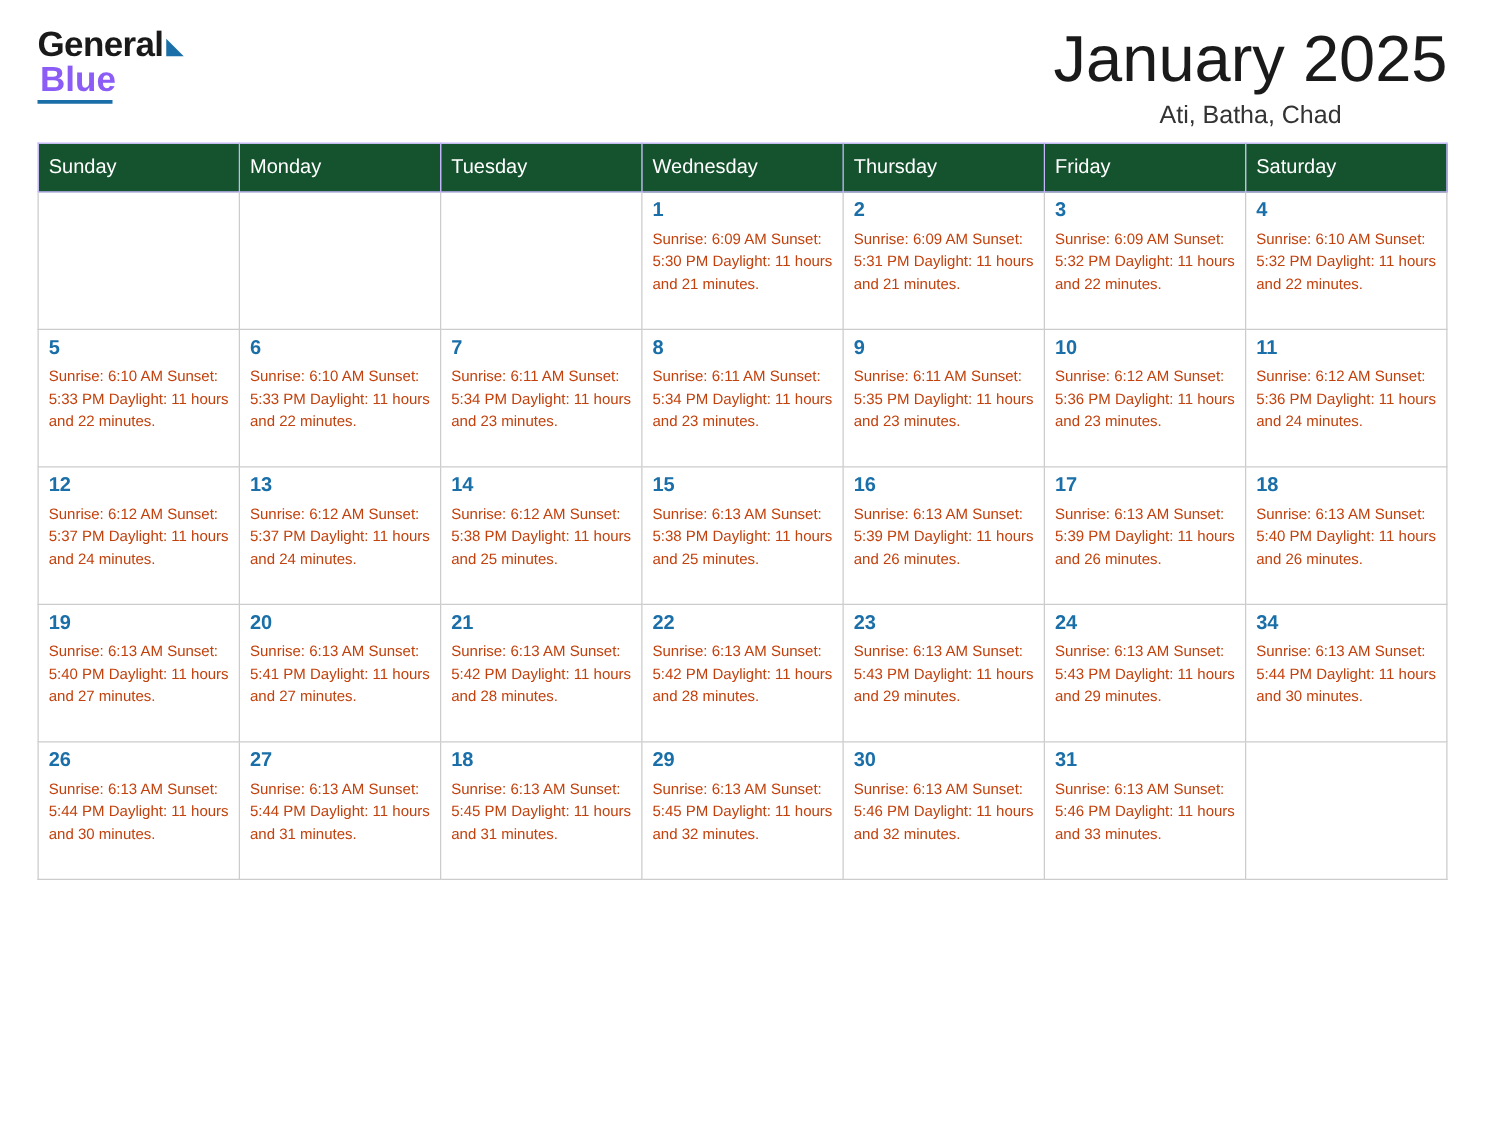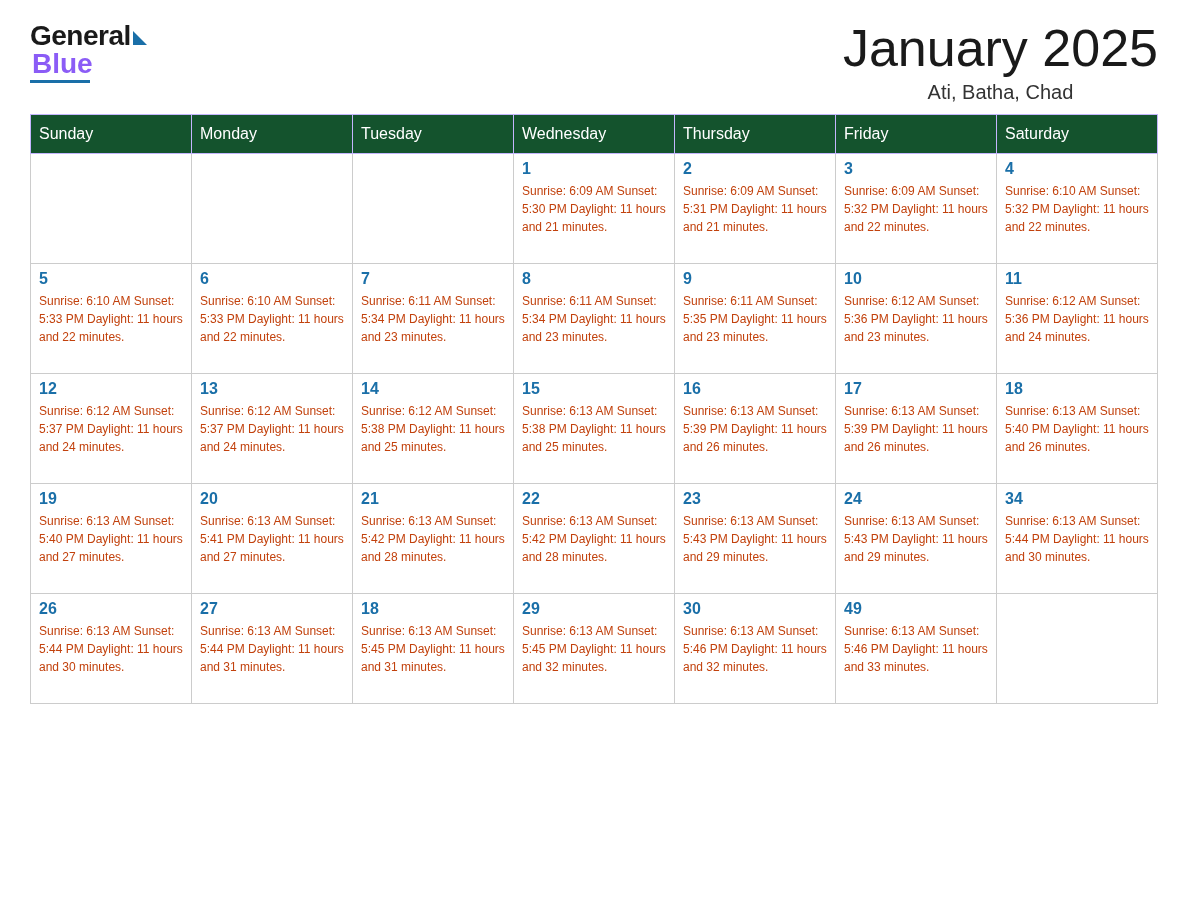--- a/index.html
+++ b/index.html
@@ -360,21 +360,21 @@
 and 32 minutes.</div>
         </td>
         <td>
           <span class="day-number">30</span>
           <div class="day-info">Sunrise: 6:13 AM
 Sunset: 5:46 PM
 Daylight: 11 hours
 and 32 minutes.</div>
         </td>
         <td>
-          <span class="day-number">49</span>
+          <span class="day-number">31</span>
           <div class="day-info">Sunrise: 6:13 AM
 Sunset: 5:46 PM
 Daylight: 11 hours
 and 33 minutes.</div>
         </td>
         <td class="empty-cell"></td>
       </tr>
     </tbody>
 </table>
 

